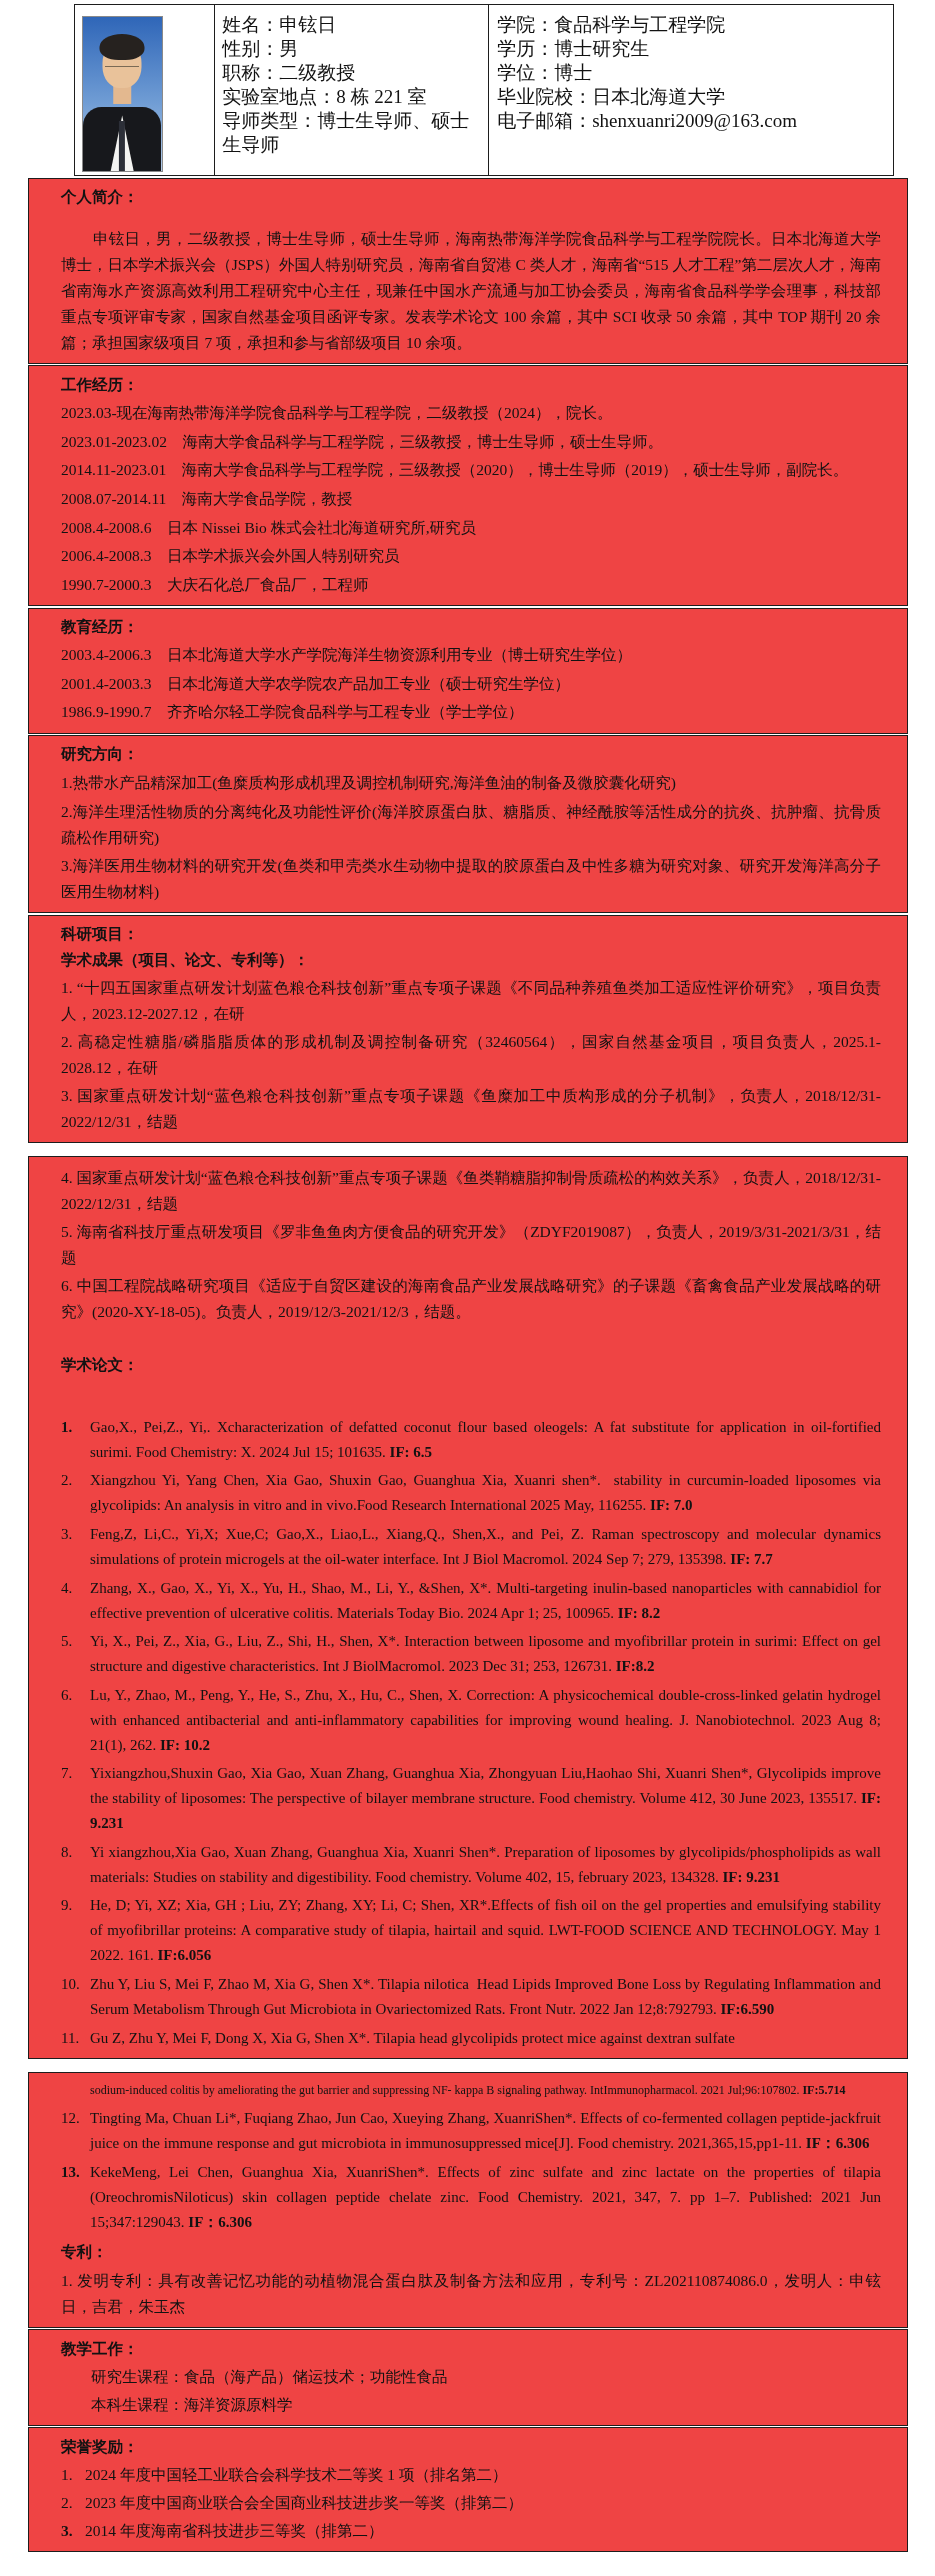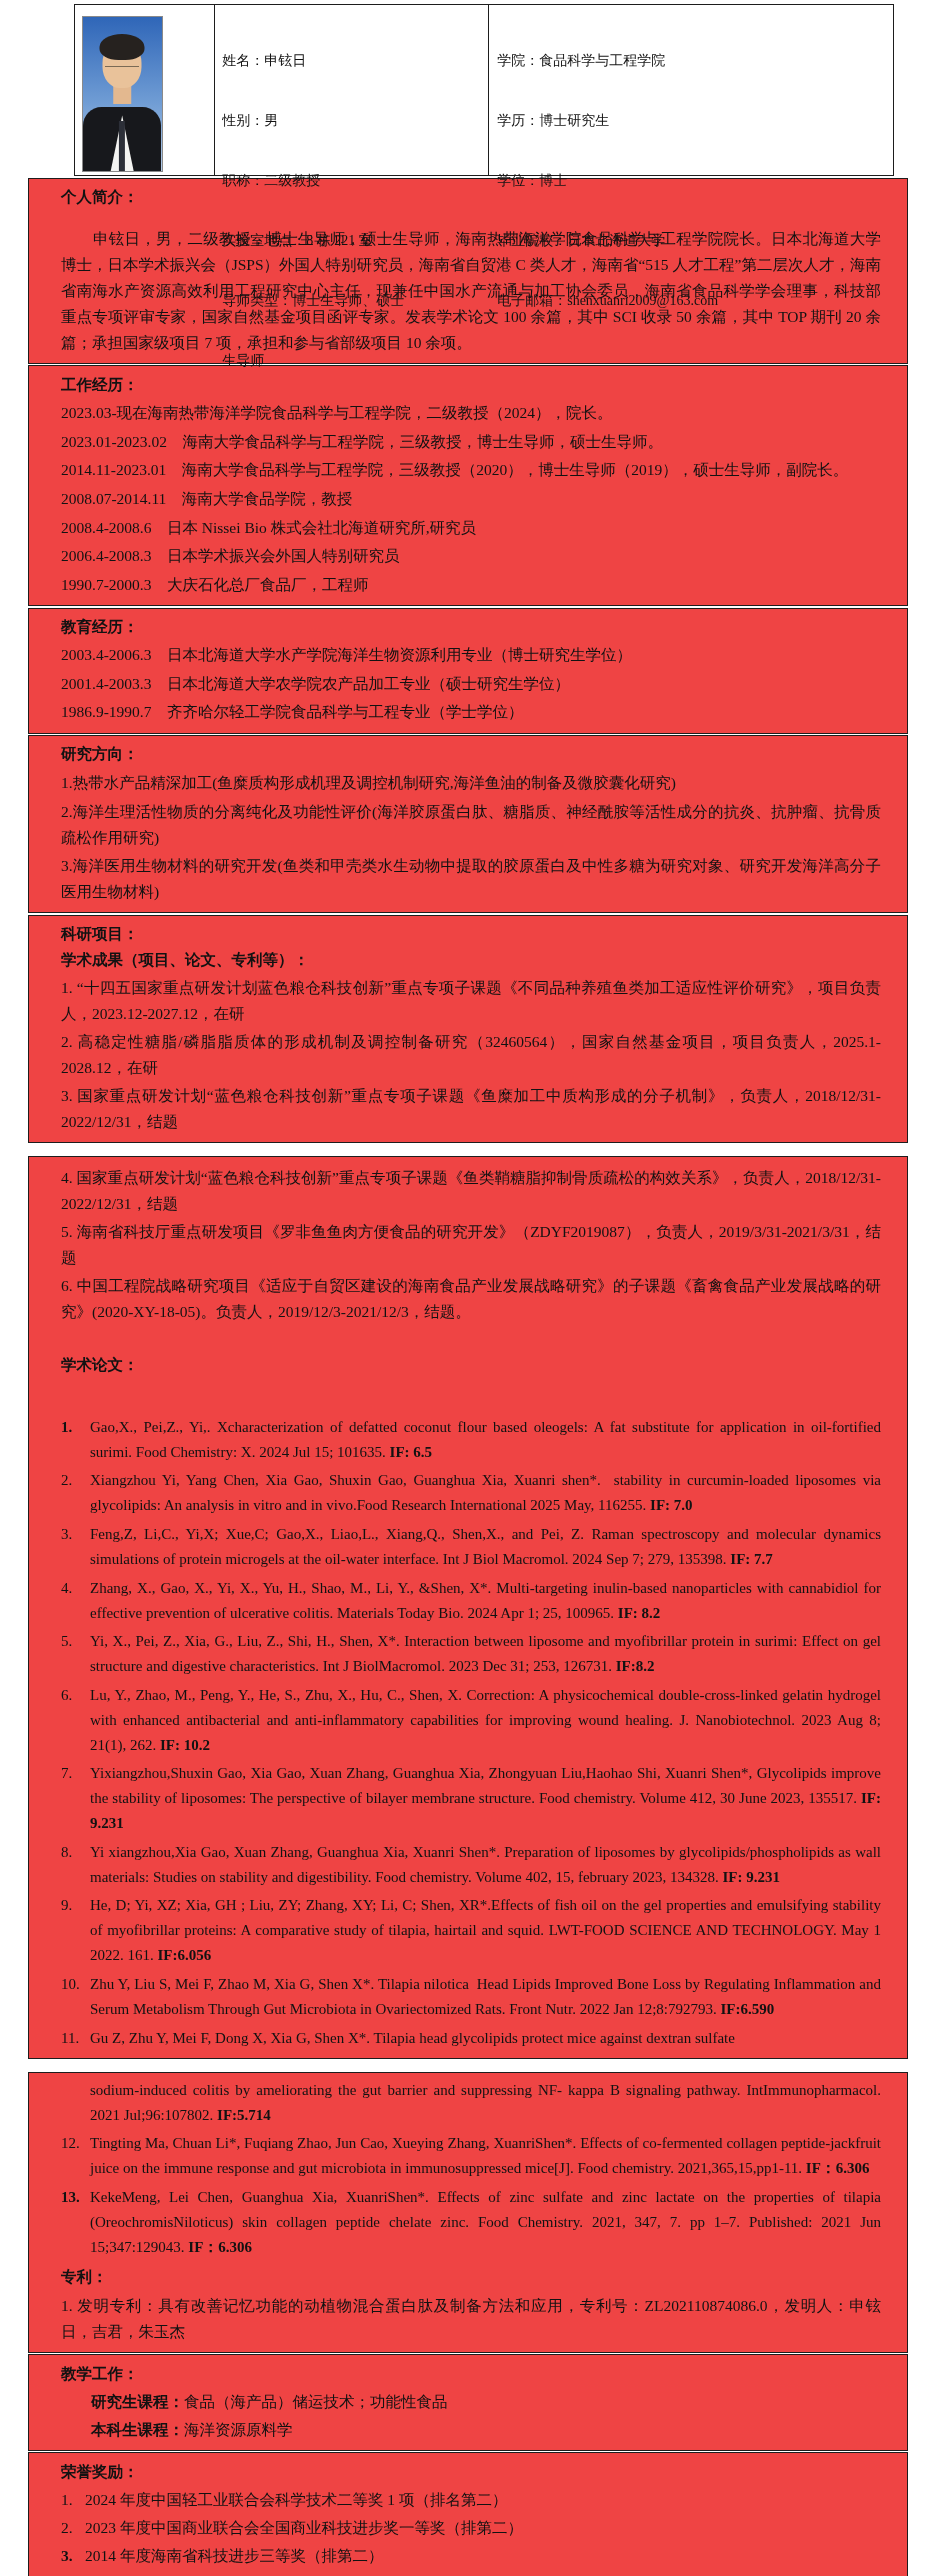--- a/index.html
+++ b/index.html
@@ -13,21 +13,21 @@
   
   .card{
     margin-left:46px;width:820px;height:172px;
     border:1px solid #1d1d1d;box-sizing:border-box;
     display:flex;background:#fff;
   }
   .cell{box-sizing:border-box;}
   .cell-photo{width:140px;border-right:1px solid #1d1d1d;position:relative;}
   .cell-mid{width:274px;border-right:1px solid #1d1d1d;padding:8.2px 3.1px 0 7.2px;}
   .cell-right{flex:1;padding:8.2px 3.1px 0 8.2px;}
-  .info-line{font-size:14px;line-height:24px;white-space:nowrap;margin-top:36px;}
+  .info-line{font-size:19px;line-height:24px;white-space:nowrap;}
   .info-line.center{text-align:left;white-space:normal;}
 
   
   .photo{
     position:absolute;left:6.7px;top:11.3px;width:81px;height:156px;
     background:linear-gradient(180deg,#2f66b8 0%,#6f9cd4 55%,#b3cbe8 100%);
     border:0.5px solid #8a8a8a;box-sizing:border-box;overflow:hidden;
   }
   .p-neck{position:absolute;left:50%;top:66px;transform:translateX(-50%);width:17.5px;height:20.6px;background:#e3b88f;}
   .p-body{position:absolute;left:50%;bottom:-2.1px;transform:translateX(-50%);width:78px;height:66px;background:#17181c;border-radius:18.5px 18.5px 0 0;}
@@ -50,26 +50,26 @@
   .entry{margin-top:2.6px;}
   .proj{margin-top:2.1px;}
 
   
   .papers-title{font-weight:bold;margin-top:27px;margin-bottom:37px;}
   .paper{display:flex;margin-top:3.6px;font-size:15px;line-height:25px;}
   .pno{width:29px;flex:none;}
   .pno.b{font-weight:bold;}
   .pbody{flex:1;white-space:pre-wrap;}
   .if{font-weight:bold;}
-  .paper-cont{margin-left:29px;font-size:15px;line-height:25px;white-space:pre-wrap;}
+  .paper-cont{margin-left:29px;font-size:12px;line-height:25px;white-space:pre-wrap;}
 
   
   .patents-title{font-weight:bold;margin-top:4px;}
   .tline{margin-top:2.1px;padding-left:30px;}
-  .tlabel{font-weight:bold;margin-top:24px;}
+  .tlabel{font-weight:normal;margin-top:24px;}
   .nitem{display:flex;margin-top:2.1px;}
   .nno{width:24px;flex:none;}
   .nno.b{font-weight:bold;}
 </style>
 </head>
 <body>
 
 <div class="doc">
 
   <div class="card">

